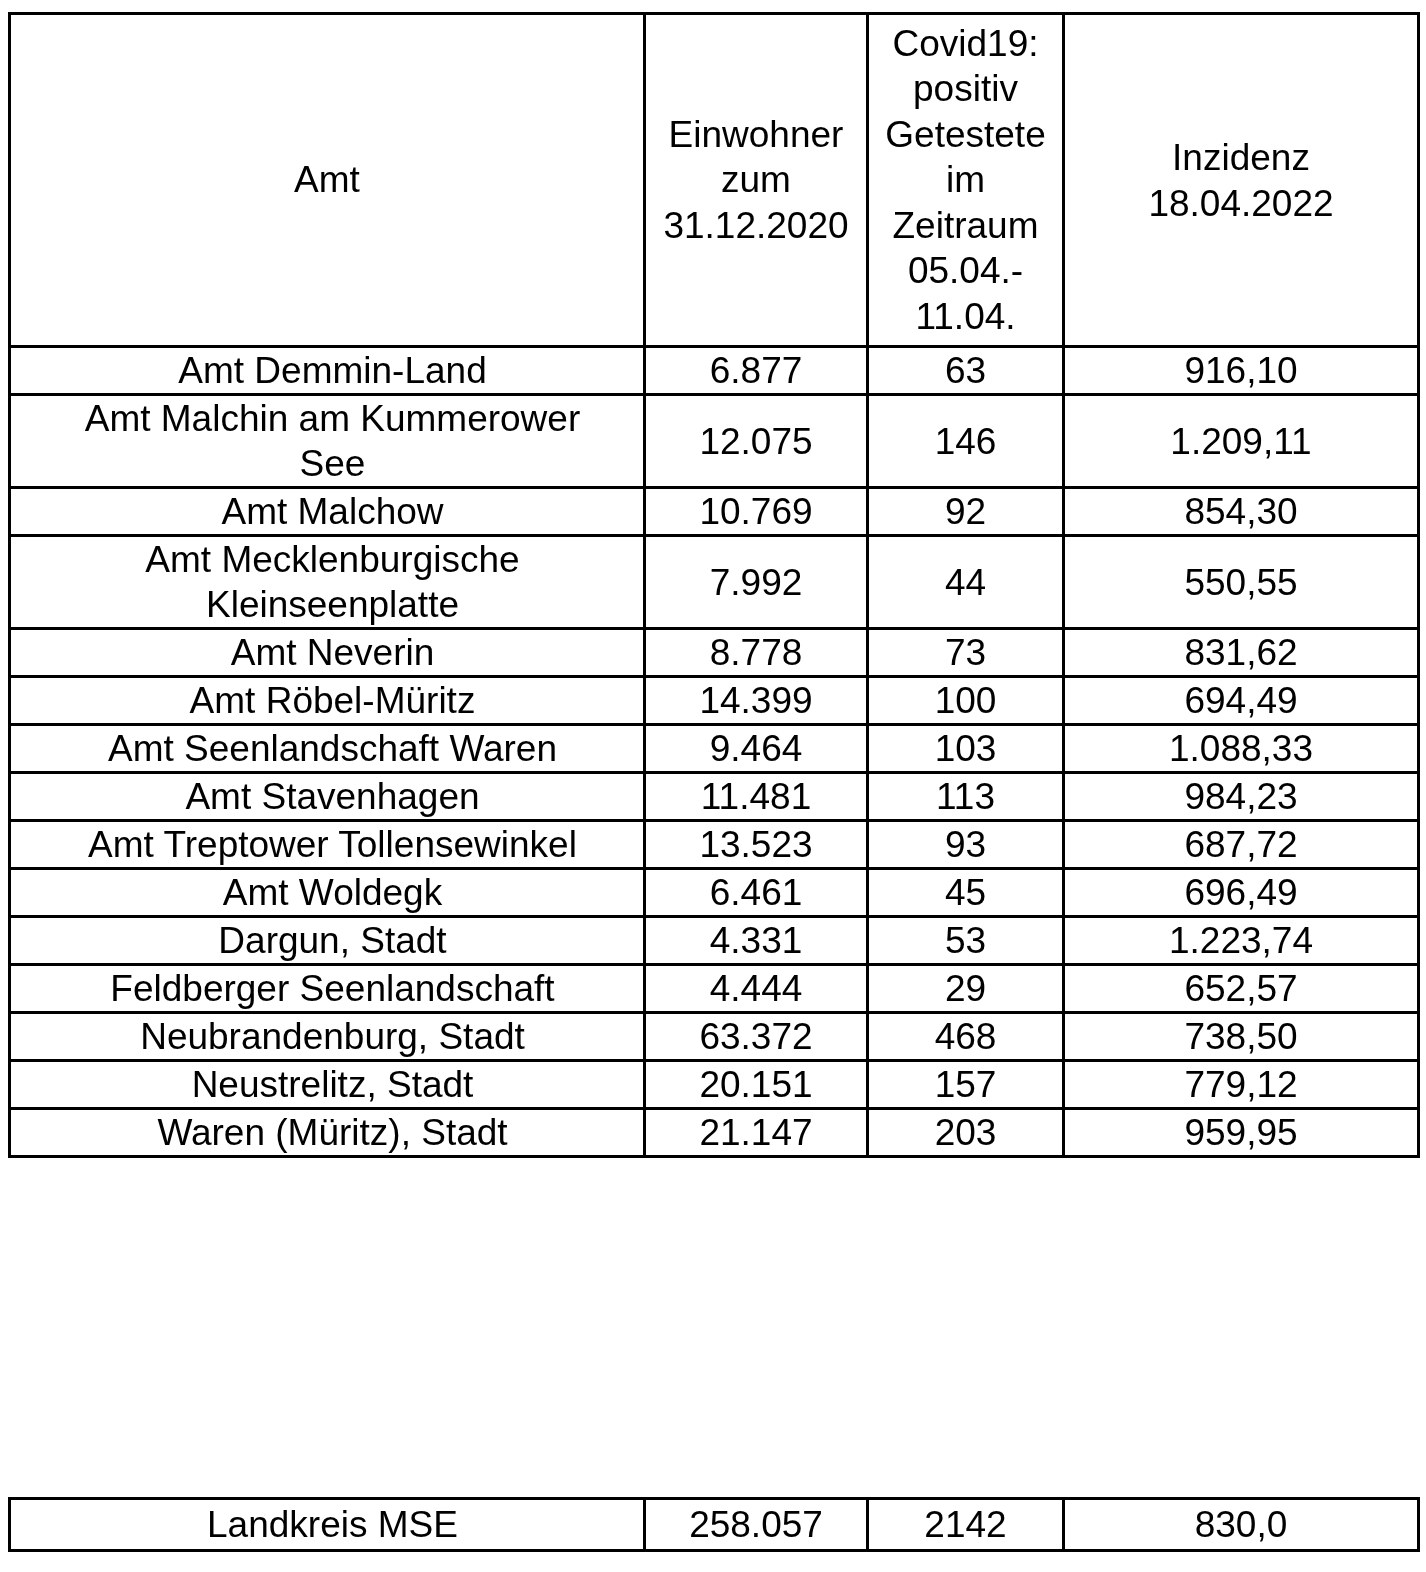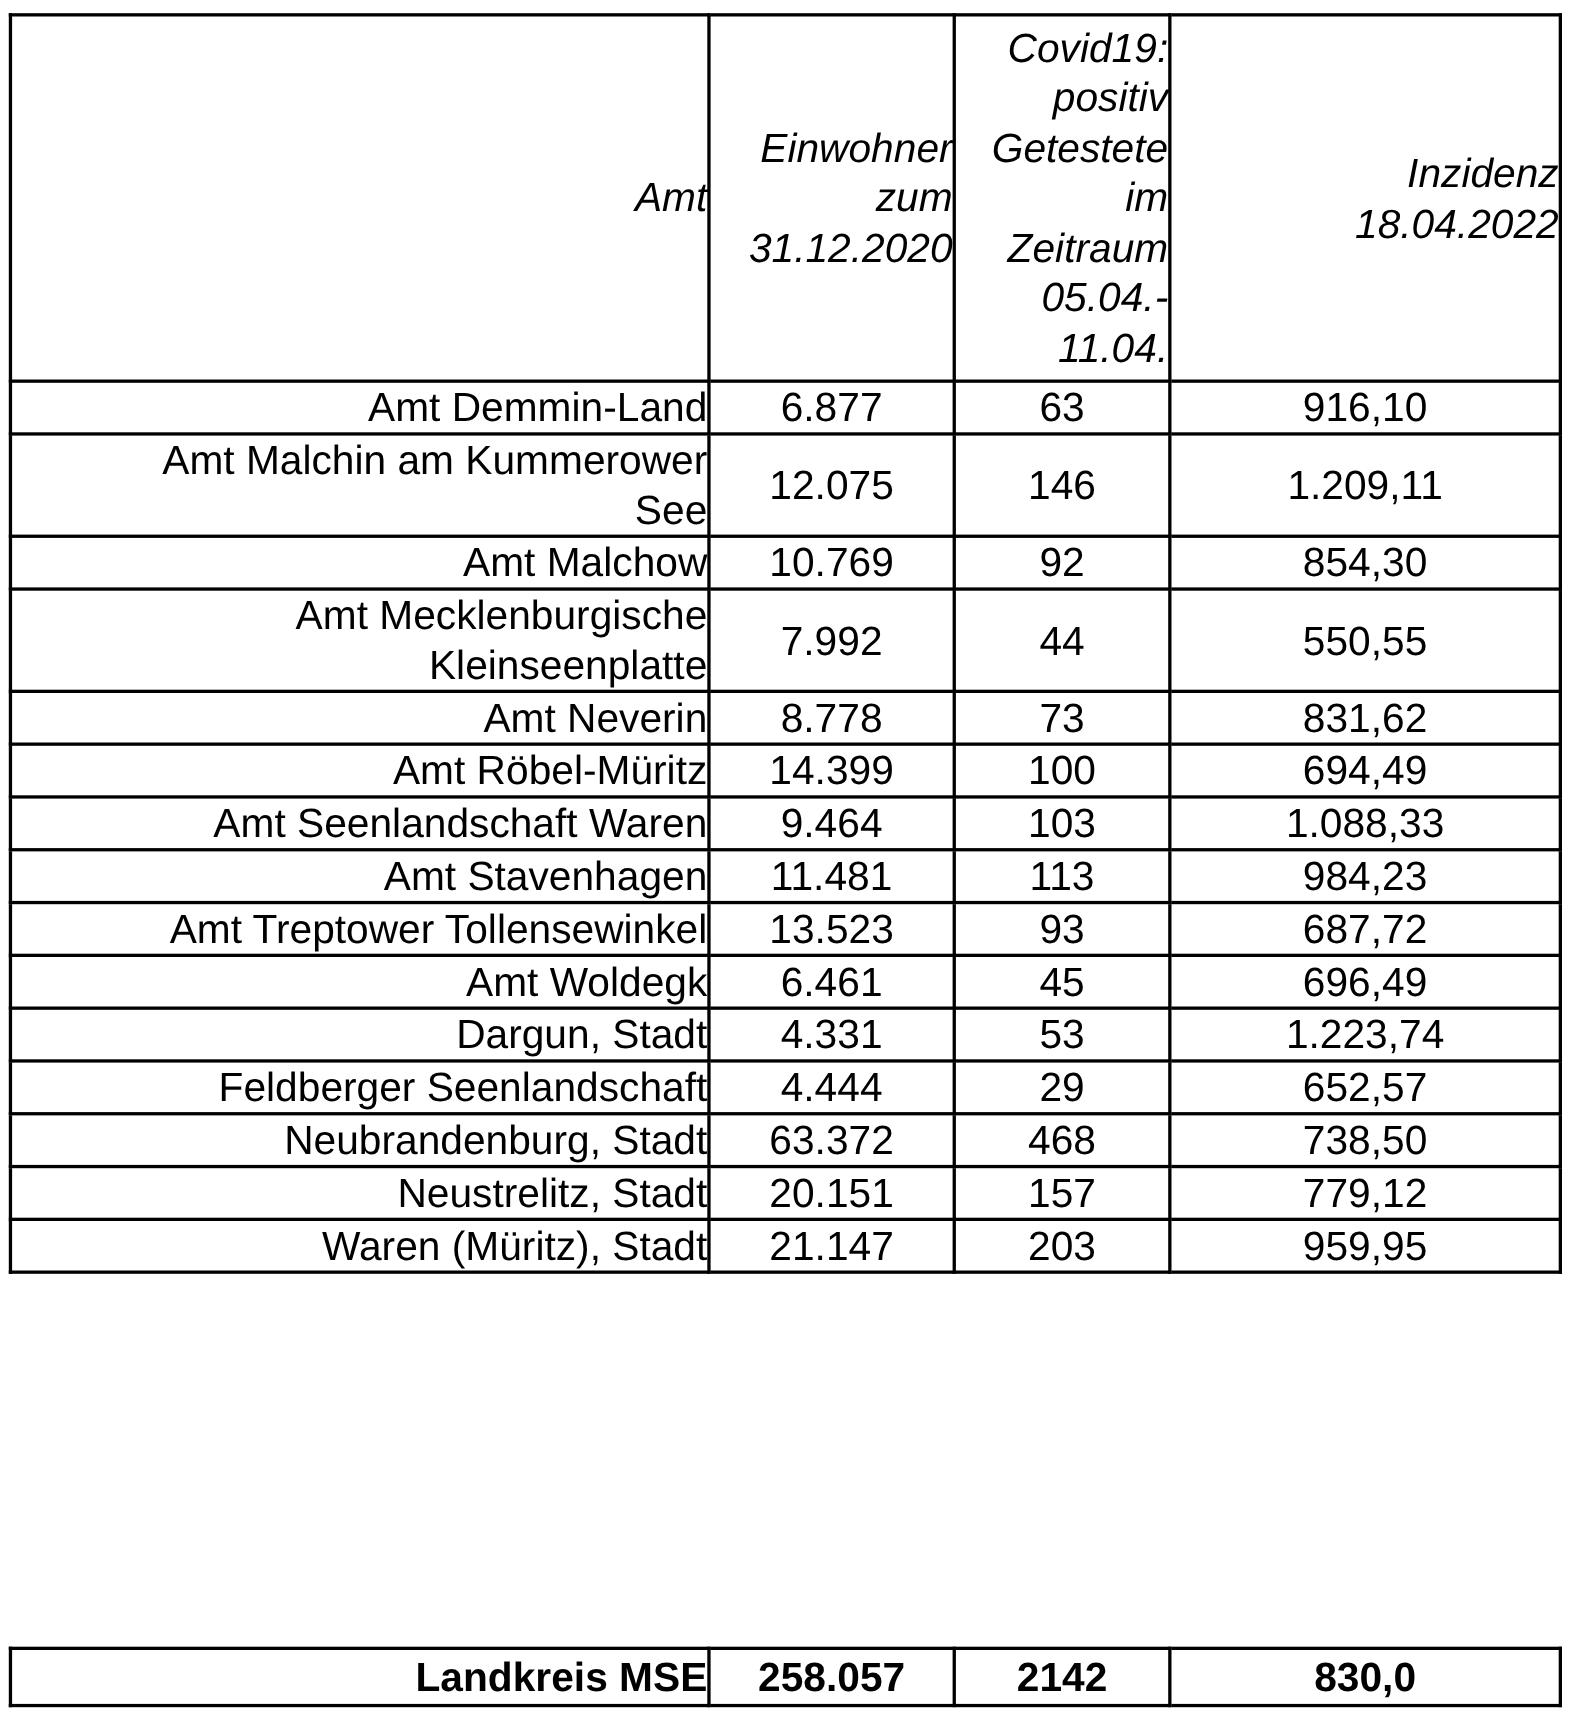--- a/index.html
+++ b/index.html
@@ -30,40 +30,39 @@
   col.c-inz { width: 355px; }
   td, th {
     border: 3px solid #000000;
     padding: 0;
     font-size: 37px;
     font-weight: normal;
     line-height: 45px;
     vertical-align: middle;
   }
   th {
-    text-align: right;
+    text-align: center;
     height: 330px;
     line-height: 45.5px;
-    font-style: italic;
   }
   th.h-inz {
     vertical-align: top;
     padding-top: 120px;
     height: 210px;
   }
   td.name {
-    text-align: right;
+    text-align: center;
     padding-left: 11px;
   }
   td.num {
     text-align: center;
   }
   tr.r1 td { height: 45px; }
   tr.r2 td { height: 90px; }
-  #summary-table td { height: 49px; font-weight: bold; }
+  #summary-table td { height: 49px; }
 </style>
 </head>
 <body>
 
 <table id="main-table">
   <colgroup>
     <col class="c-amt">
       <col class="c-einw">
       <col class="c-covid">
       <col class="c-inz">

